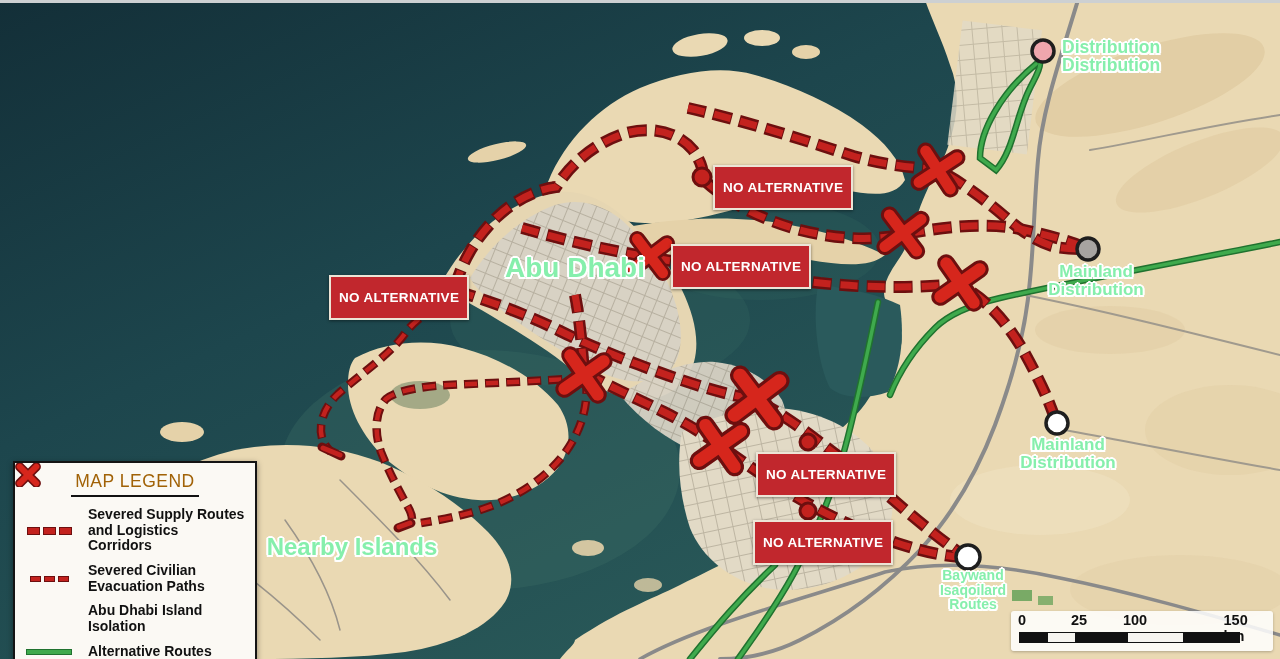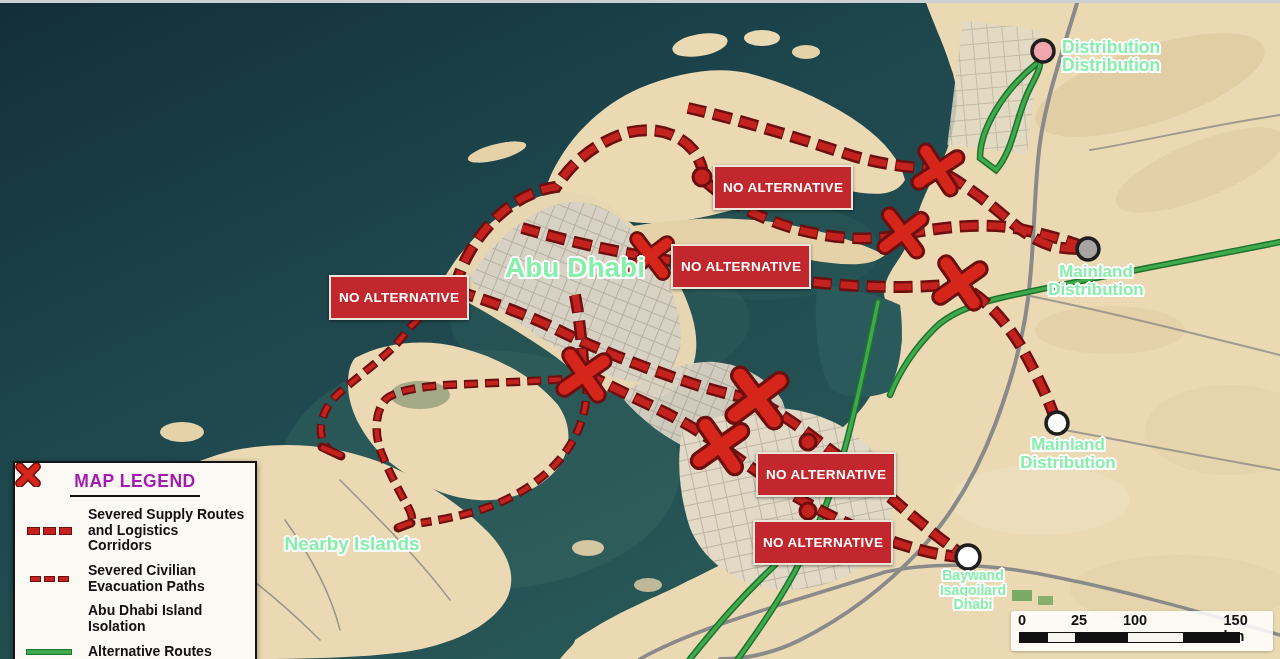--- a/index.html
+++ b/index.html
@@ -17,21 +17,21 @@
 
   
   .badge{position:absolute;background:#c1272d;color:#fff;font-weight:700;font-size:13.5px;
     letter-spacing:.3px;padding:13px 8px;border:2px solid #ece4d6;white-space:nowrap;
     box-shadow:0 1px 3px rgba(0,0,0,.45);}
 
   
   .legend{position:absolute;left:13px;top:461px;width:244px;background:#fbf9f4;
     border:2px solid #141414;box-shadow:0 2px 6px rgba(0,0,0,.4);padding:8px 10px 6px 10px;
     box-sizing:border-box;}
-  .legend-title{font-size:17.5px;font-weight:700;letter-spacing:.5px;color:#a21caf;
+  .legend-title{font-size:17.5px;font-weight:400;letter-spacing:.5px;color:#a16207;
     text-align:center;margin:0 auto 10px auto;width:max-content;
     border-bottom:2.5px solid #111;padding:0 4px 3px 4px;}
   .legend-row{display:flex;align-items:center;gap:15px;margin-bottom:9px;}
   .legend-sym{flex:0 0 48px;display:flex;align-items:center;justify-content:center;gap:3px;}
   .legend-text{font-size:14px;font-weight:700;line-height:1.12;color:#111;}
   .dash{background:#c3221e;border:1.5px solid #6d0f0f;}
   .dash.big{width:11px;height:6px;}
   .dash.small{width:9px;height:4px;}
   .greenline{width:44px;height:4px;background:#3faa4d;border:1.5px solid #20722f;}
 
@@ -245,39 +245,39 @@
     <circle cx="1057" cy="423" r="11" stroke="#1e1e1e" stroke-width="3.5" fill="#ffffff"></circle>
     <circle cx="968" cy="557" r="12" stroke="#1e1e1e" stroke-width="3.5" fill="#ffffff"></circle>
   </g>
 
   <rect x="0" y="0" width="1280" height="3" fill="#cdd0d2"></rect>
 </svg>
 
 <div class="map-label center" style="left:575px;top:253px;font-size:28px;">
   <span>Abu Dhabi</span>
 </div>
-<div class="map-label center" style="left:352px;top:534px;font-size:19px;">
+<div class="map-label center" style="left:352px;top:534px;font-size:24px;">
   <span>Nearby Islands</span>
 </div>
 <div class="map-label" style="left:1062px;top:38px;font-size:17.5px;">
   <span>Distribution</span>
   <span>Distribution</span>
 </div>
 <div class="map-label center" style="left:1096px;top:263px;font-size:17px;">
   <span>Mainland</span>
   <span>Distribution</span>
 </div>
 <div class="map-label center" style="left:1068px;top:436px;font-size:17px;">
   <span>Mainland</span>
   <span>Distribution</span>
 </div>
 <div class="map-label center" style="left:973px;top:568px;font-size:14px;">
   <span>Baywand</span>
   <span>Isaqoilard</span>
-  <span>Dhabi</span>
+  <span>Routes</span>
 </div>
 
 <div class="badge" style="left:713px;top:165px;">NO ALTERNATIVE</div>
 <div class="badge" style="left:671px;top:244px;">NO ALTERNATIVE</div>
 <div class="badge" style="left:329px;top:275px;">NO ALTERNATIVE</div>
 <div class="badge" style="left:756px;top:452px;">NO ALTERNATIVE</div>
 <div class="badge" style="left:753px;top:520px;">NO ALTERNATIVE</div>
 
 <div class="legend">
   <div class="legend-title">MAP LEGEND</div>

